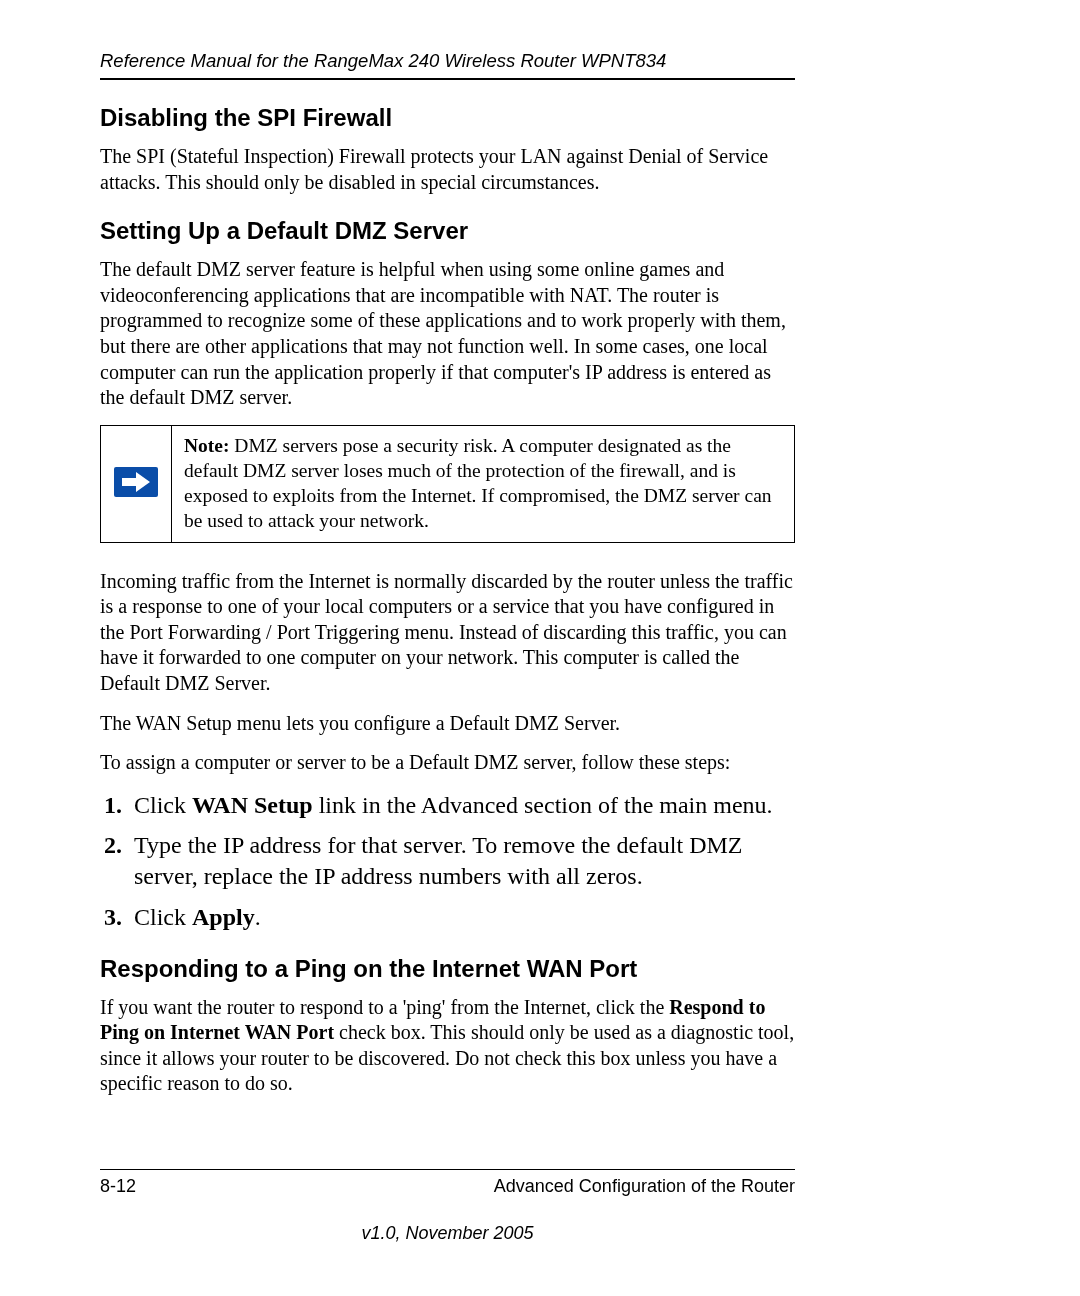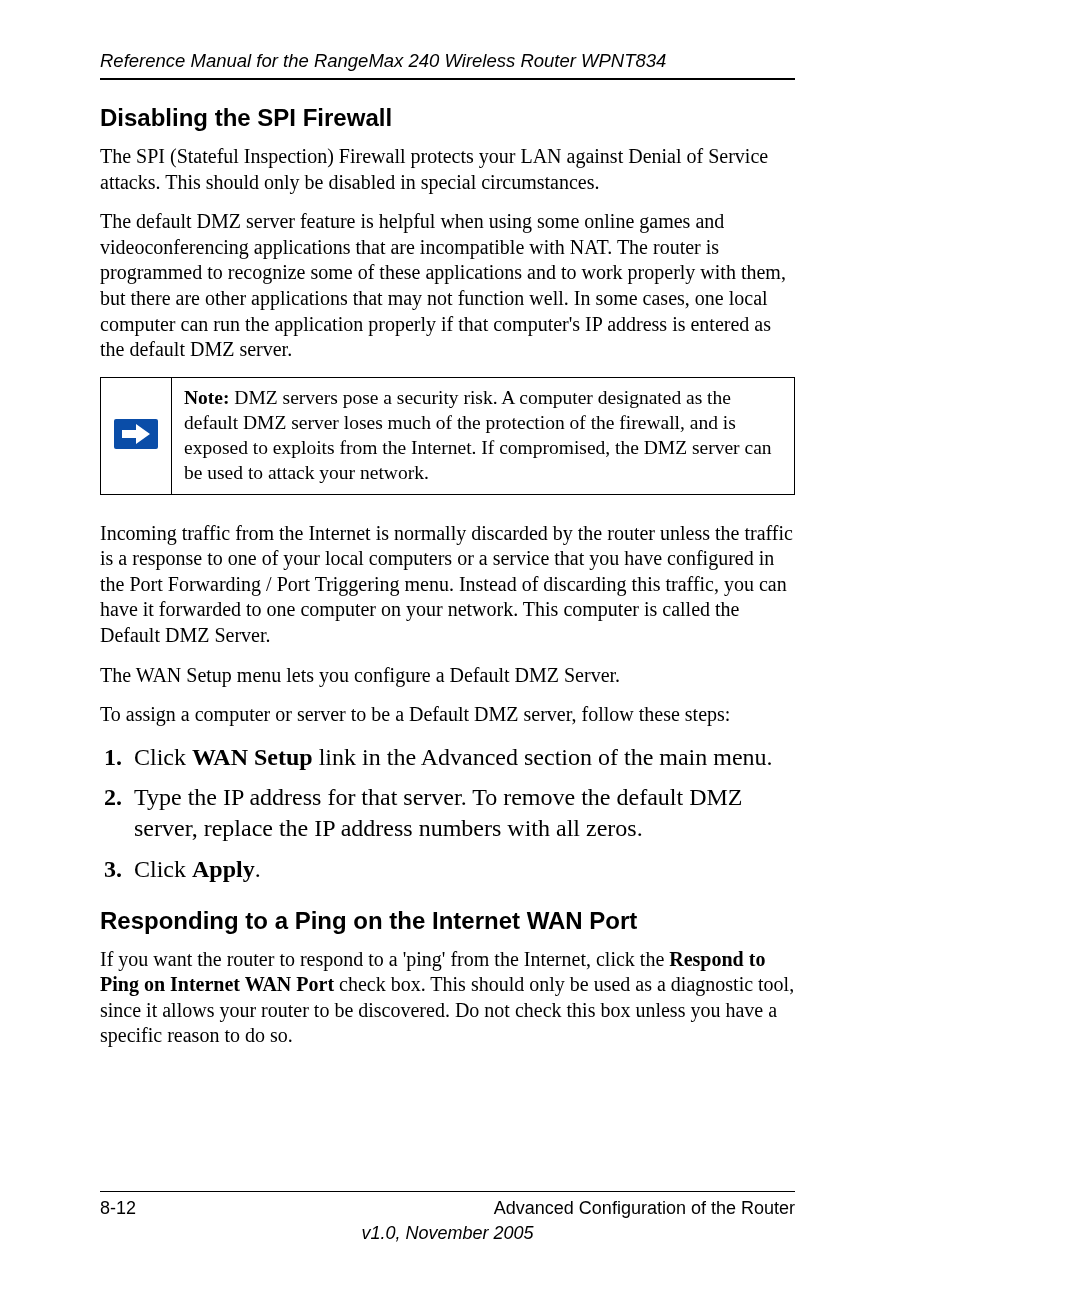--- a/index.html
+++ b/index.html
@@ -103,34 +103,35 @@
     justify-content: space-between;
     font-family: Arial, Helvetica, sans-serif;
     font-size: 18px;
     margin-top: 6px;
   }
   .footer-version {
     text-align: center;
     font-family: Arial, Helvetica, sans-serif;
     font-style: italic;
     font-size: 18px;
-    margin-top: 4px;
+    margin-top: 26px;
   }
 </style>
 </head>
 <body>
 
 <div class="page">
 
   <div class="running-head">Reference Manual for the RangeMax 240 Wireless Router WPNT834</div>
   <hr class="thick-rule">
 
   <h2 class="section">Disabling the SPI Firewall</h2>
   <p class="body">The SPI (Stateful Inspection) Firewall protects your LAN against Denial of Service attacks. This should only be disabled in special circumstances.</p>
 
+  <h2 class="section">Setting Up a Default DMZ Server</h2>
   <p class="body">The default DMZ server feature is helpful when using some online games and videoconferencing applications that are incompatible with NAT. The router is programmed to recognize some of these applications and to work properly with them, but there are other applications that may not function well. In some cases, one local computer can run the application properly if that computer's IP address is entered as the default DMZ server.</p>
 
   <table class="note-table">
     <tbody>
         <tr>
       <td class="note-icon-cell">
         <span class="arrow-box">
           <svg width="36" height="26" viewBox="0 0 36 26">
             <polygon points="4,9 18,9 18,3 32,13 18,23 18,17 4,17" fill="#ffffff"></polygon>
           </svg>

